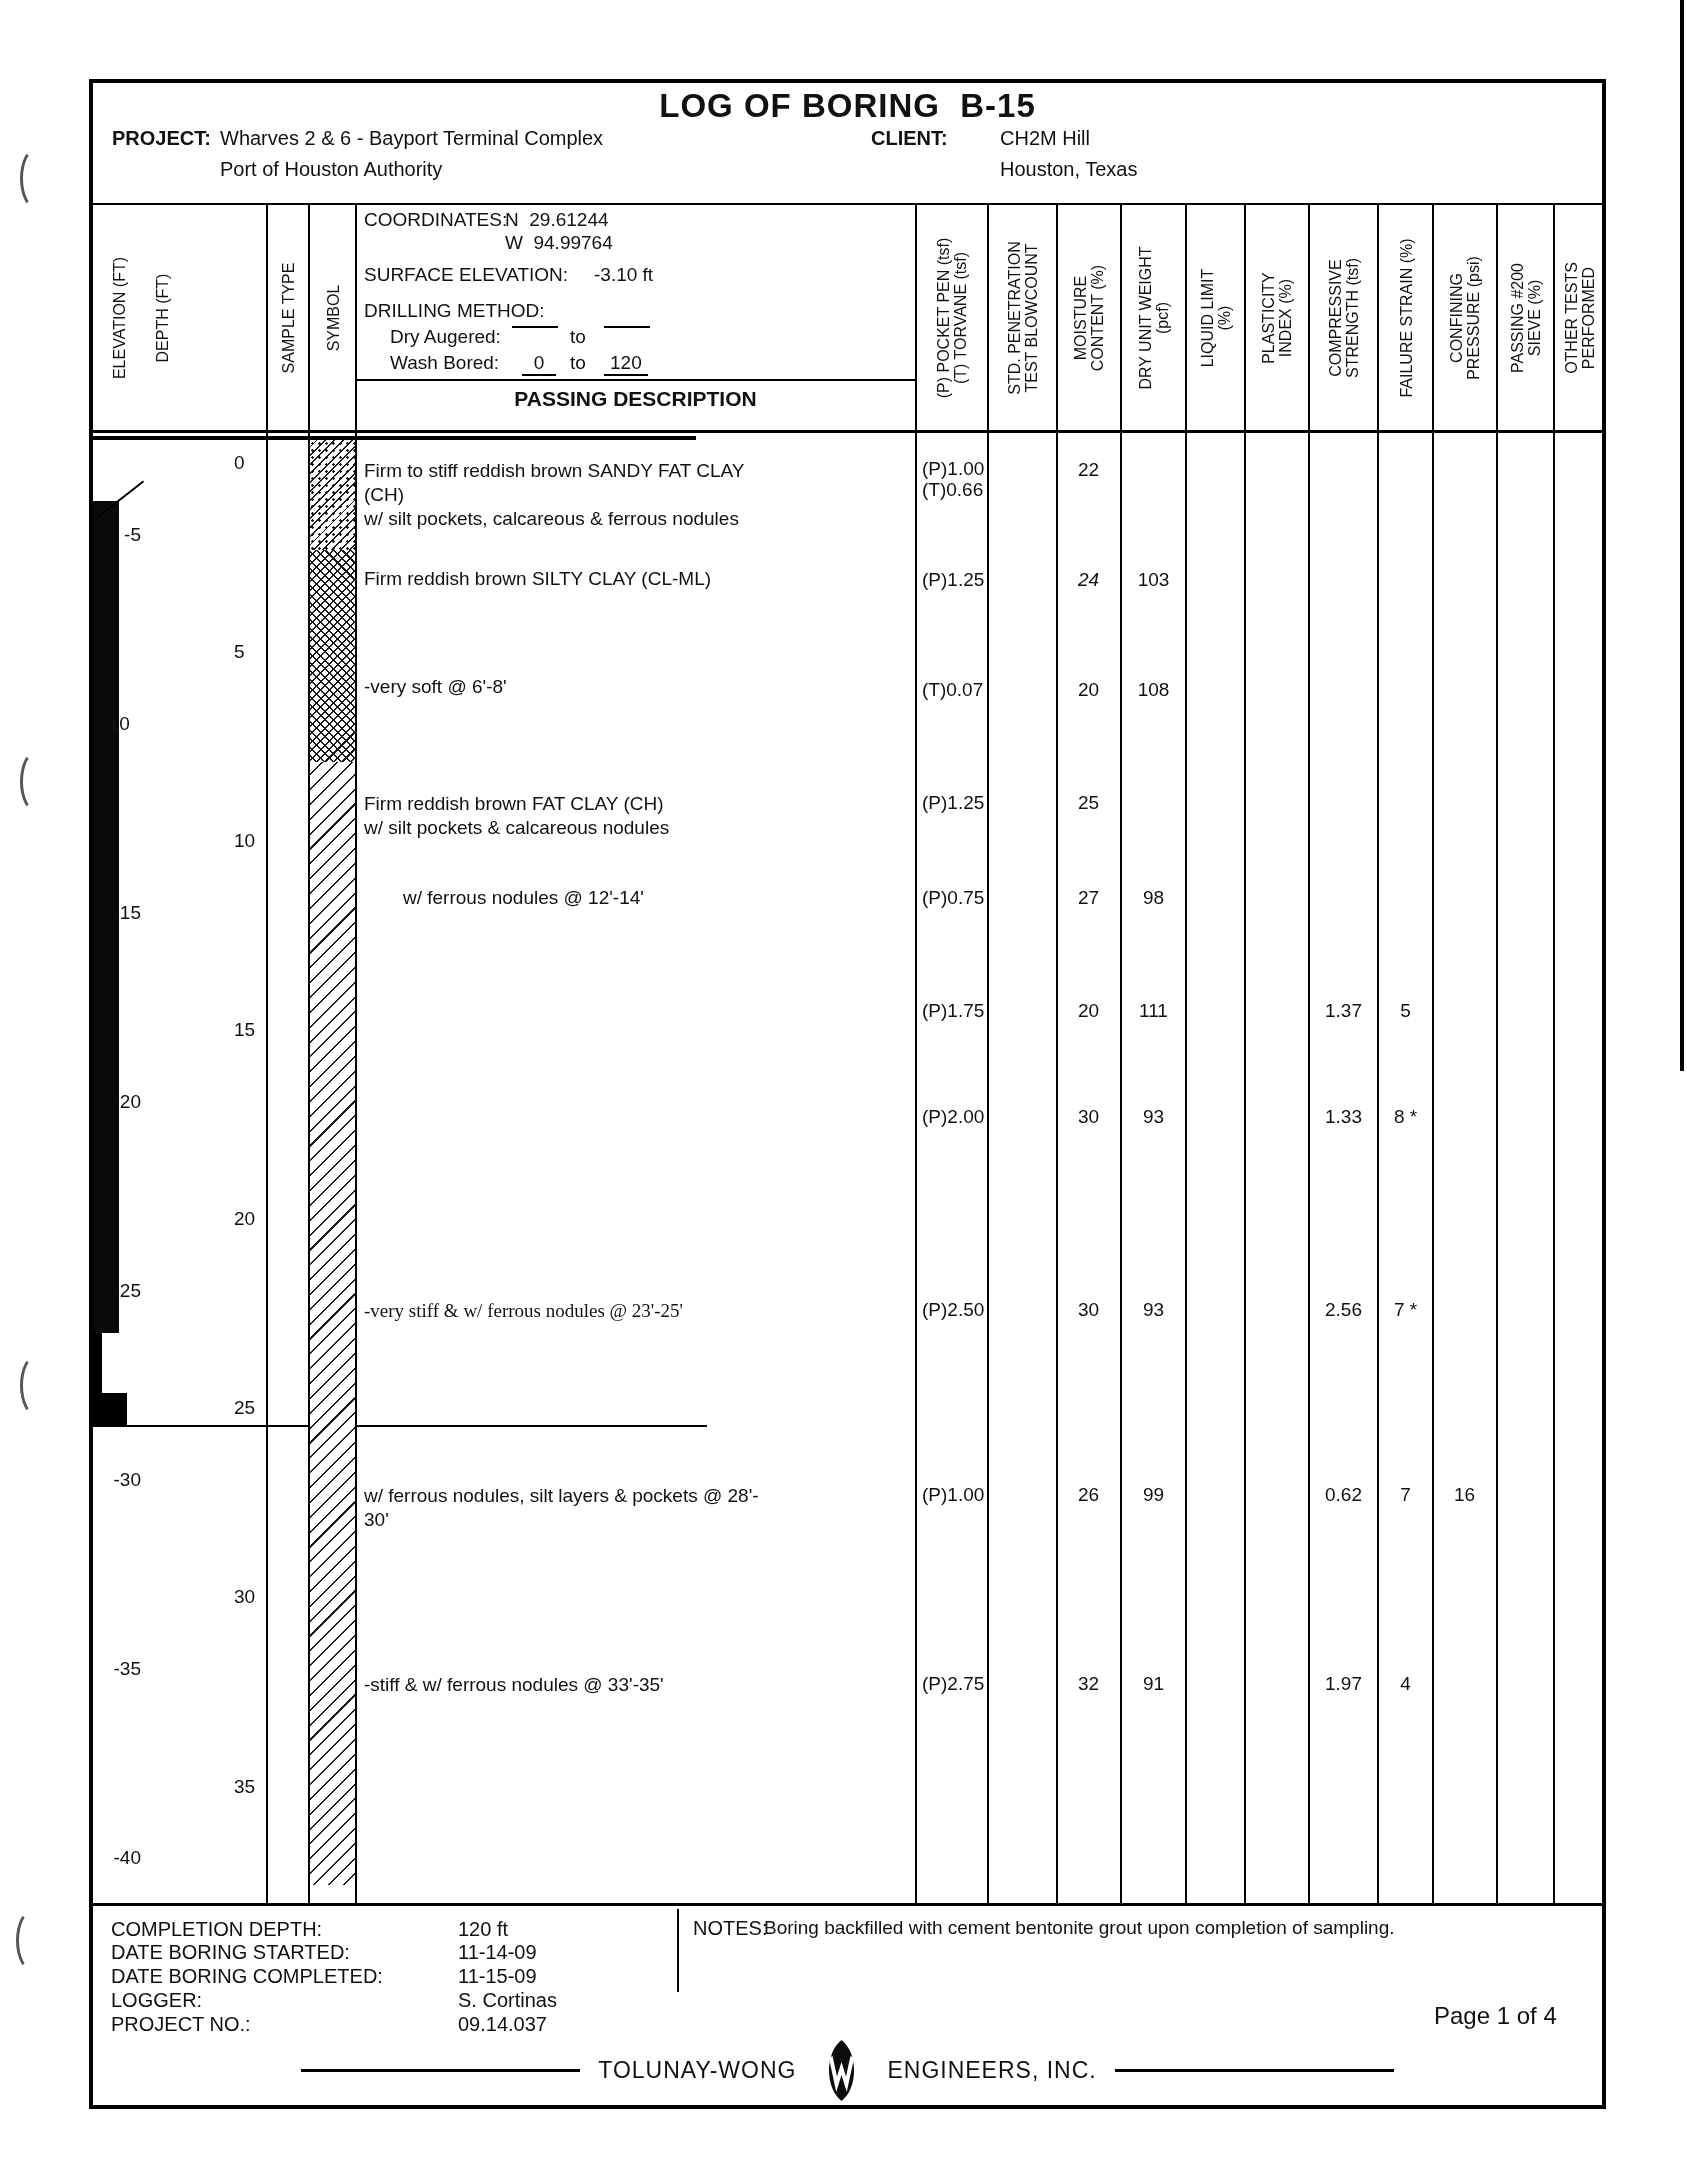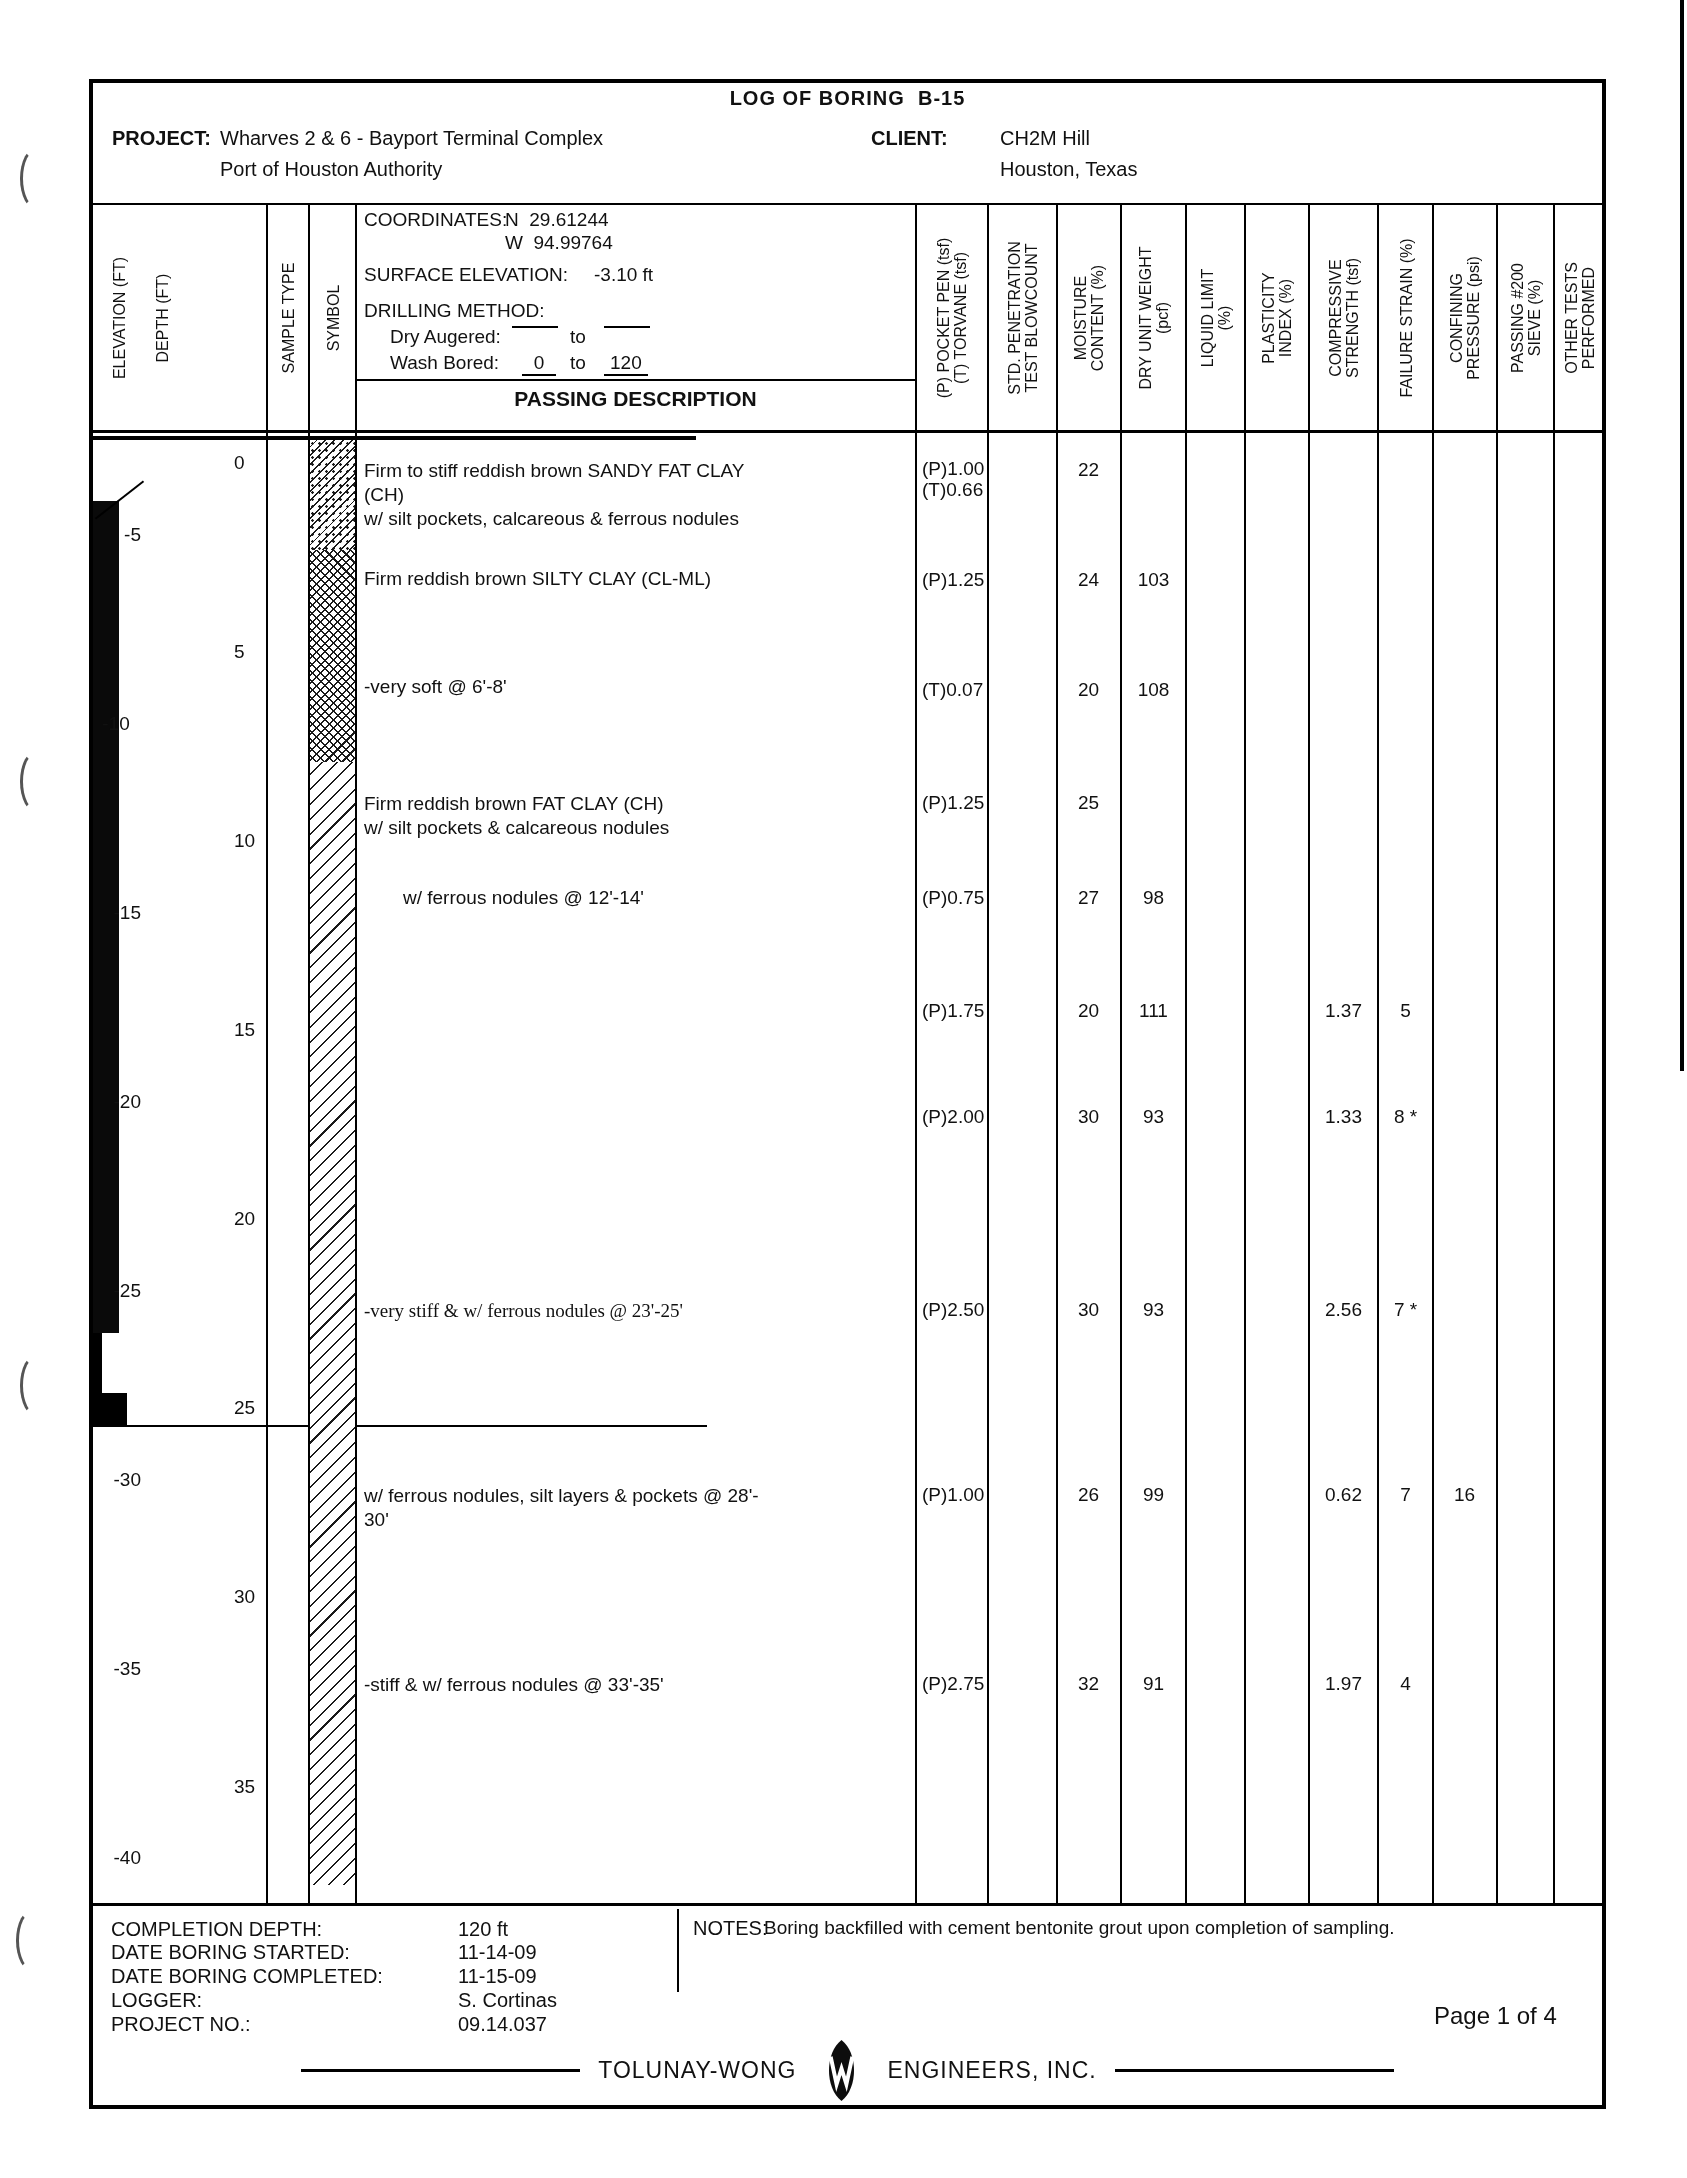--- a/index.html
+++ b/index.html
@@ -2,21 +2,21 @@
 <html><head>
 <meta charset="utf-8">
 <style>
   *{margin:0;padding:0;box-sizing:border-box}
   html,body{background:#d9d9d9}
   body{font-family:"Liberation Sans",sans-serif;color:#111}
   .page{position:relative;width:1687px;height:2178px;background:#fff;overflow:hidden;margin:0 auto}
   .outer-border{position:absolute;left:89px;top:79px;width:1517px;height:2030px;border:4px solid #000;pointer-events:none;z-index:40}
   .hline{position:absolute;background:#000;z-index:30}
   .vline{position:absolute;background:#000;width:2px;z-index:20}
-  .page-title{position:absolute;left:89px;top:87px;width:1517px;text-align:center;font-size:20px;font-weight:bold;letter-spacing:1px;white-space:pre}
+  .page-title{position:absolute;left:89px;top:87px;width:1517px;text-align:center;font-size:33px;font-weight:bold;letter-spacing:1px;white-space:pre}
   .hdr-text{position:absolute;font-size:20px;white-space:pre}
   
   .header-band{position:absolute;left:89px;top:203px;width:1517px;height:230px}
   .vcell{position:absolute;top:0;height:230px}
   .vlabel{position:absolute;left:50%;top:50%;transform:translate(-50%,-50%) rotate(-90deg);width:222px;text-align:center;font-size:16px;line-height:17px;white-space:pre-line}
   .info-block{position:absolute;left:267px;top:0;width:559px;height:230px;font-size:19px}
   .info-item{position:absolute;white-space:pre}
   .uval{position:absolute;border-bottom:2px solid #000;min-width:34px;text-align:center;padding:0 6px}
   .blank-line{position:absolute;border-bottom:2px solid #000;height:20px;width:46px}
   .md-divider{position:absolute;left:0;top:176px;width:559px;height:2px;background:#000}
@@ -253,21 +253,21 @@
 w/ silt pockets &amp; calcareous nodules</div>
       <div class="desc" style="left: 275px; top: 450px; width: 543px; margin-left: 39px;">w/ ferrous nodules @ 12'-14'</div>
       <div class="desc" style="left: 275px; top: 863px; width: 543px; font-family: Liberation Serif, serif;">-very stiff &amp; w/ ferrous nodules @ 23'-25'</div>
       <div class="desc" style="left: 275px; top: 1048px; width: 543px;">w/ ferrous nodules,  silt layers &amp; pockets @ 28'-
 30'</div>
       <div class="desc" style="left: 275px; top: 1237px; width: 543px;">-stiff &amp; w/ ferrous nodules @ 33'-35'</div>
       <div class="cell" style="left: 827px; top: 22.4px; width: 72px; text-align: left; padding-left: 6px; line-height: 21px; height: auto;">(P)1.00
 (T)0.66</div>
       <div class="cell" style="left: 968px; top: 22.4px; width: 63px; text-align: center;">22</div>
       <div class="cell" style="left: 827px; top: 132px; width: 72px; text-align: left; padding-left: 6px;">(P)1.25</div>
-      <div class="cell" style="left: 968px; top: 132px; width: 63px; text-align: center;">24</div>
+      <div class="cell" style="left: 968px; top: 132px; width: 63px; text-align: center; font-style: italic;">24</div>
       <div class="cell" style="left: 1032px; top: 132px; width: 65px; text-align: center;">103</div>
       <div class="cell" style="left: 827px; top: 242px; width: 72px; text-align: left; padding-left: 6px;">(T)0.07</div>
       <div class="cell" style="left: 968px; top: 242px; width: 63px; text-align: center;">20</div>
       <div class="cell" style="left: 1032px; top: 242px; width: 65px; text-align: center;">108</div>
       <div class="cell" style="left: 827px; top: 355px; width: 72px; text-align: left; padding-left: 6px;">(P)1.25</div>
       <div class="cell" style="left: 968px; top: 355px; width: 63px; text-align: center;">25</div>
       <div class="cell" style="left: 827px; top: 450px; width: 72px; text-align: left; padding-left: 6px;">(P)0.75</div>
       <div class="cell" style="left: 968px; top: 450px; width: 63px; text-align: center;">27</div>
       <div class="cell" style="left: 1032px; top: 450px; width: 65px; text-align: center;">98</div>
       <div class="cell" style="left: 827px; top: 563px; width: 72px; text-align: left; padding-left: 6px;">(P)1.75</div>

